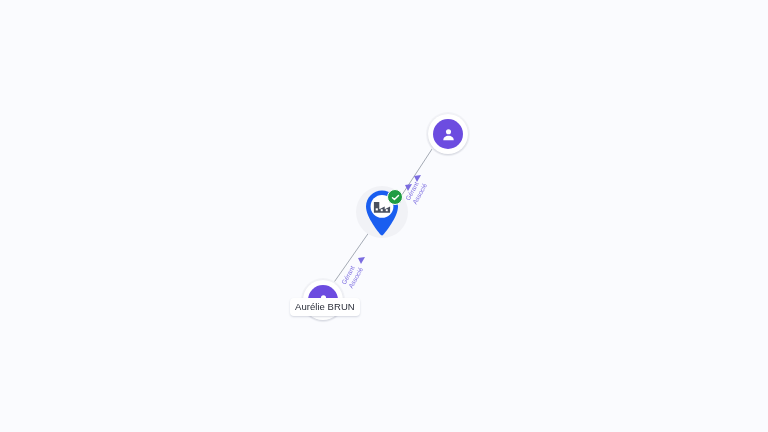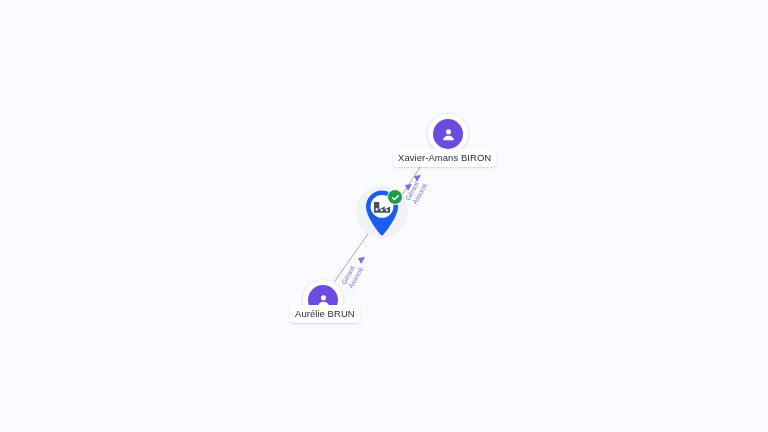--- a/index.html
+++ b/index.html
@@ -184,33 +184,32 @@
   <div class="person-node" style="left:426px; top:112px;">
     <div class="person-halo"></div>
     <div class="person-ring"></div>
     <div class="person-disc">
       <svg width="17" height="17" viewBox="0 0 24 24" fill="#ffffff">
         <circle cx="12" cy="8.2" r="3.6"></circle>
         <path d="M4.6 20c0-4.1 3.3-6.4 7.4-6.4s7.4 2.3 7.4 6.4z"></path>
       </svg>
     </div>
   </div>
-  <div class="node-label" style="left:393px; top:149px;">Xavier-Amans BIRON</div>
 
   <div class="person-node" style="left:301px; top:278px;">
     <div class="person-halo"></div>
     <div class="person-ring"></div>
     <div class="person-disc">
       <svg width="17" height="17" viewBox="0 0 24 24" fill="#ffffff">
         <circle cx="12" cy="8.2" r="3.6"></circle>
         <path d="M4.6 20c0-4.1 3.3-6.4 7.4-6.4s7.4 2.3 7.4 6.4z"></path>
       </svg>
     </div>
   </div>
-  <div class="node-label" style="left:290px; top:305px;text-align:center;">Aurélie BRUN</div>
+  <div class="node-label" style="left:290px; top:298px;text-align:center;">Aurélie BRUN</div>
 
   <div id="company-node">
     <div class="pin-halo"></div>
     <div class="pin-shape">
       <svg width="36" height="48" viewBox="0 0 36 48">
         <path d="M18 1.5C9.2 1.5 2 8.6 2 17.4c0 10.6 13.1 26.4 15 28.6 .5 .6 1.5 .6 2 0
                  1.9-2.2 15-18 15-28.6C34 8.6 26.8 1.5 18 1.5z" fill="#1a5ef0"></path>
         <circle cx="18" cy="17.4" r="11.4" fill="#ffffff"></circle>
       </svg>
     </div>

